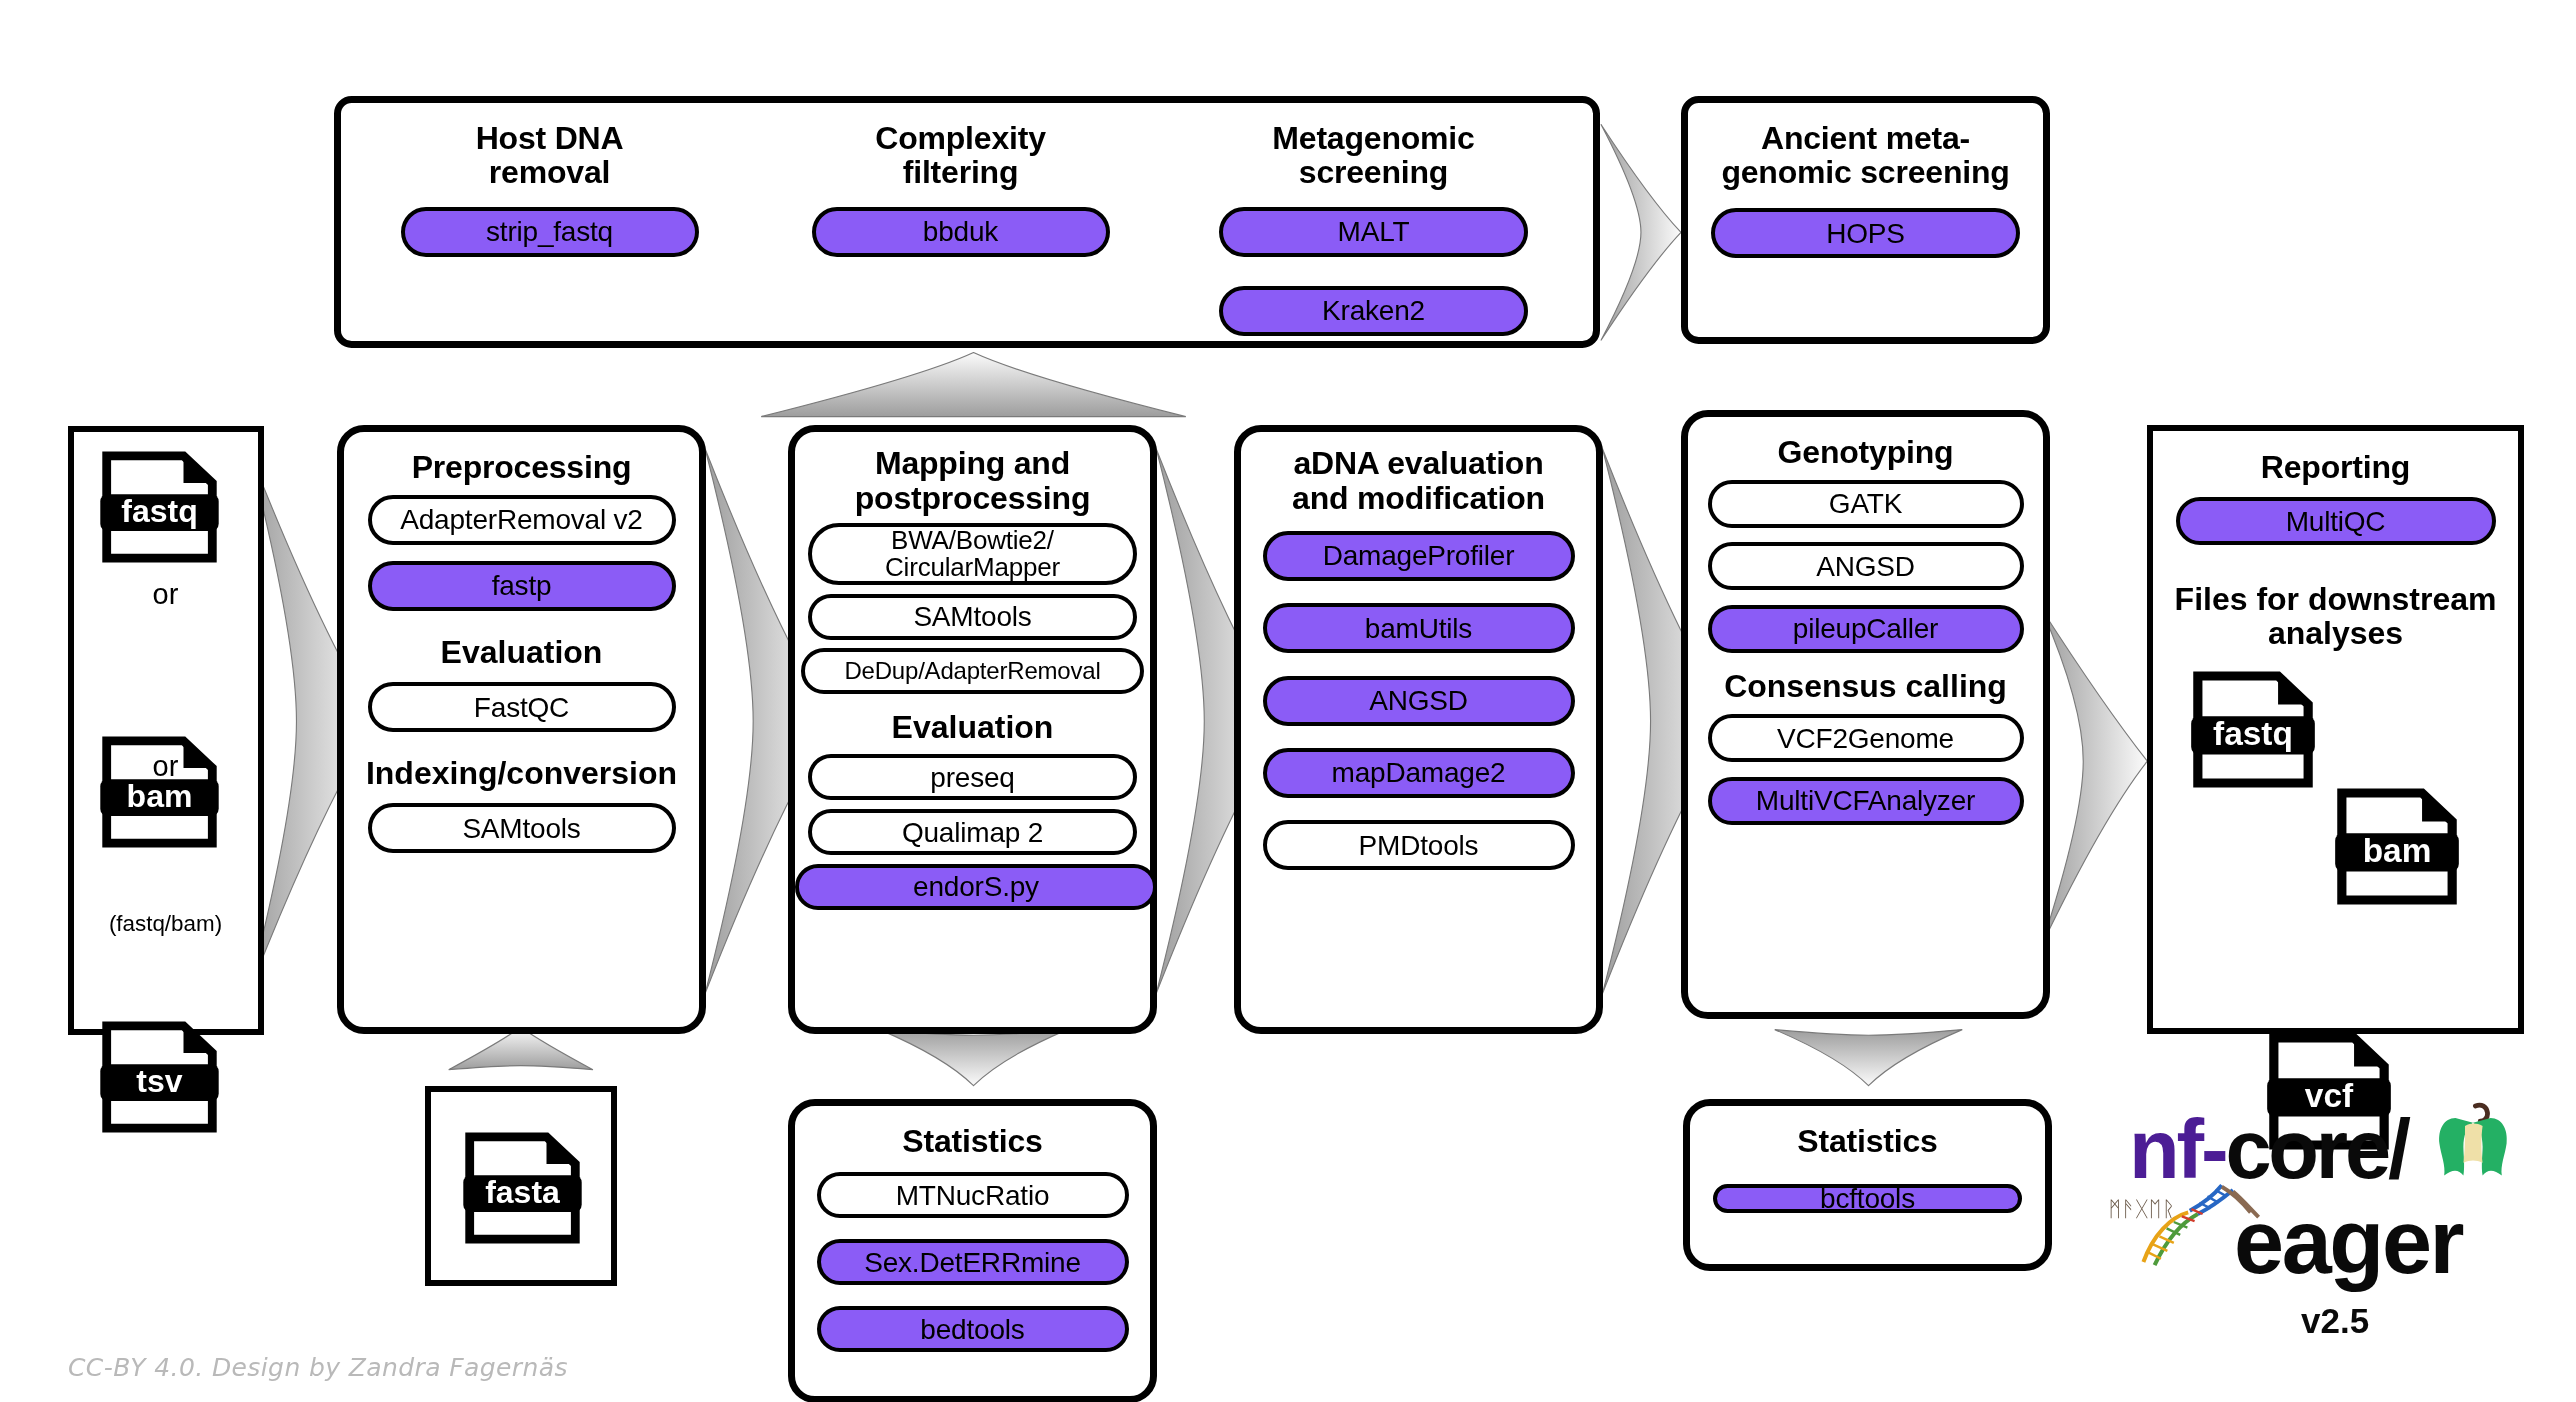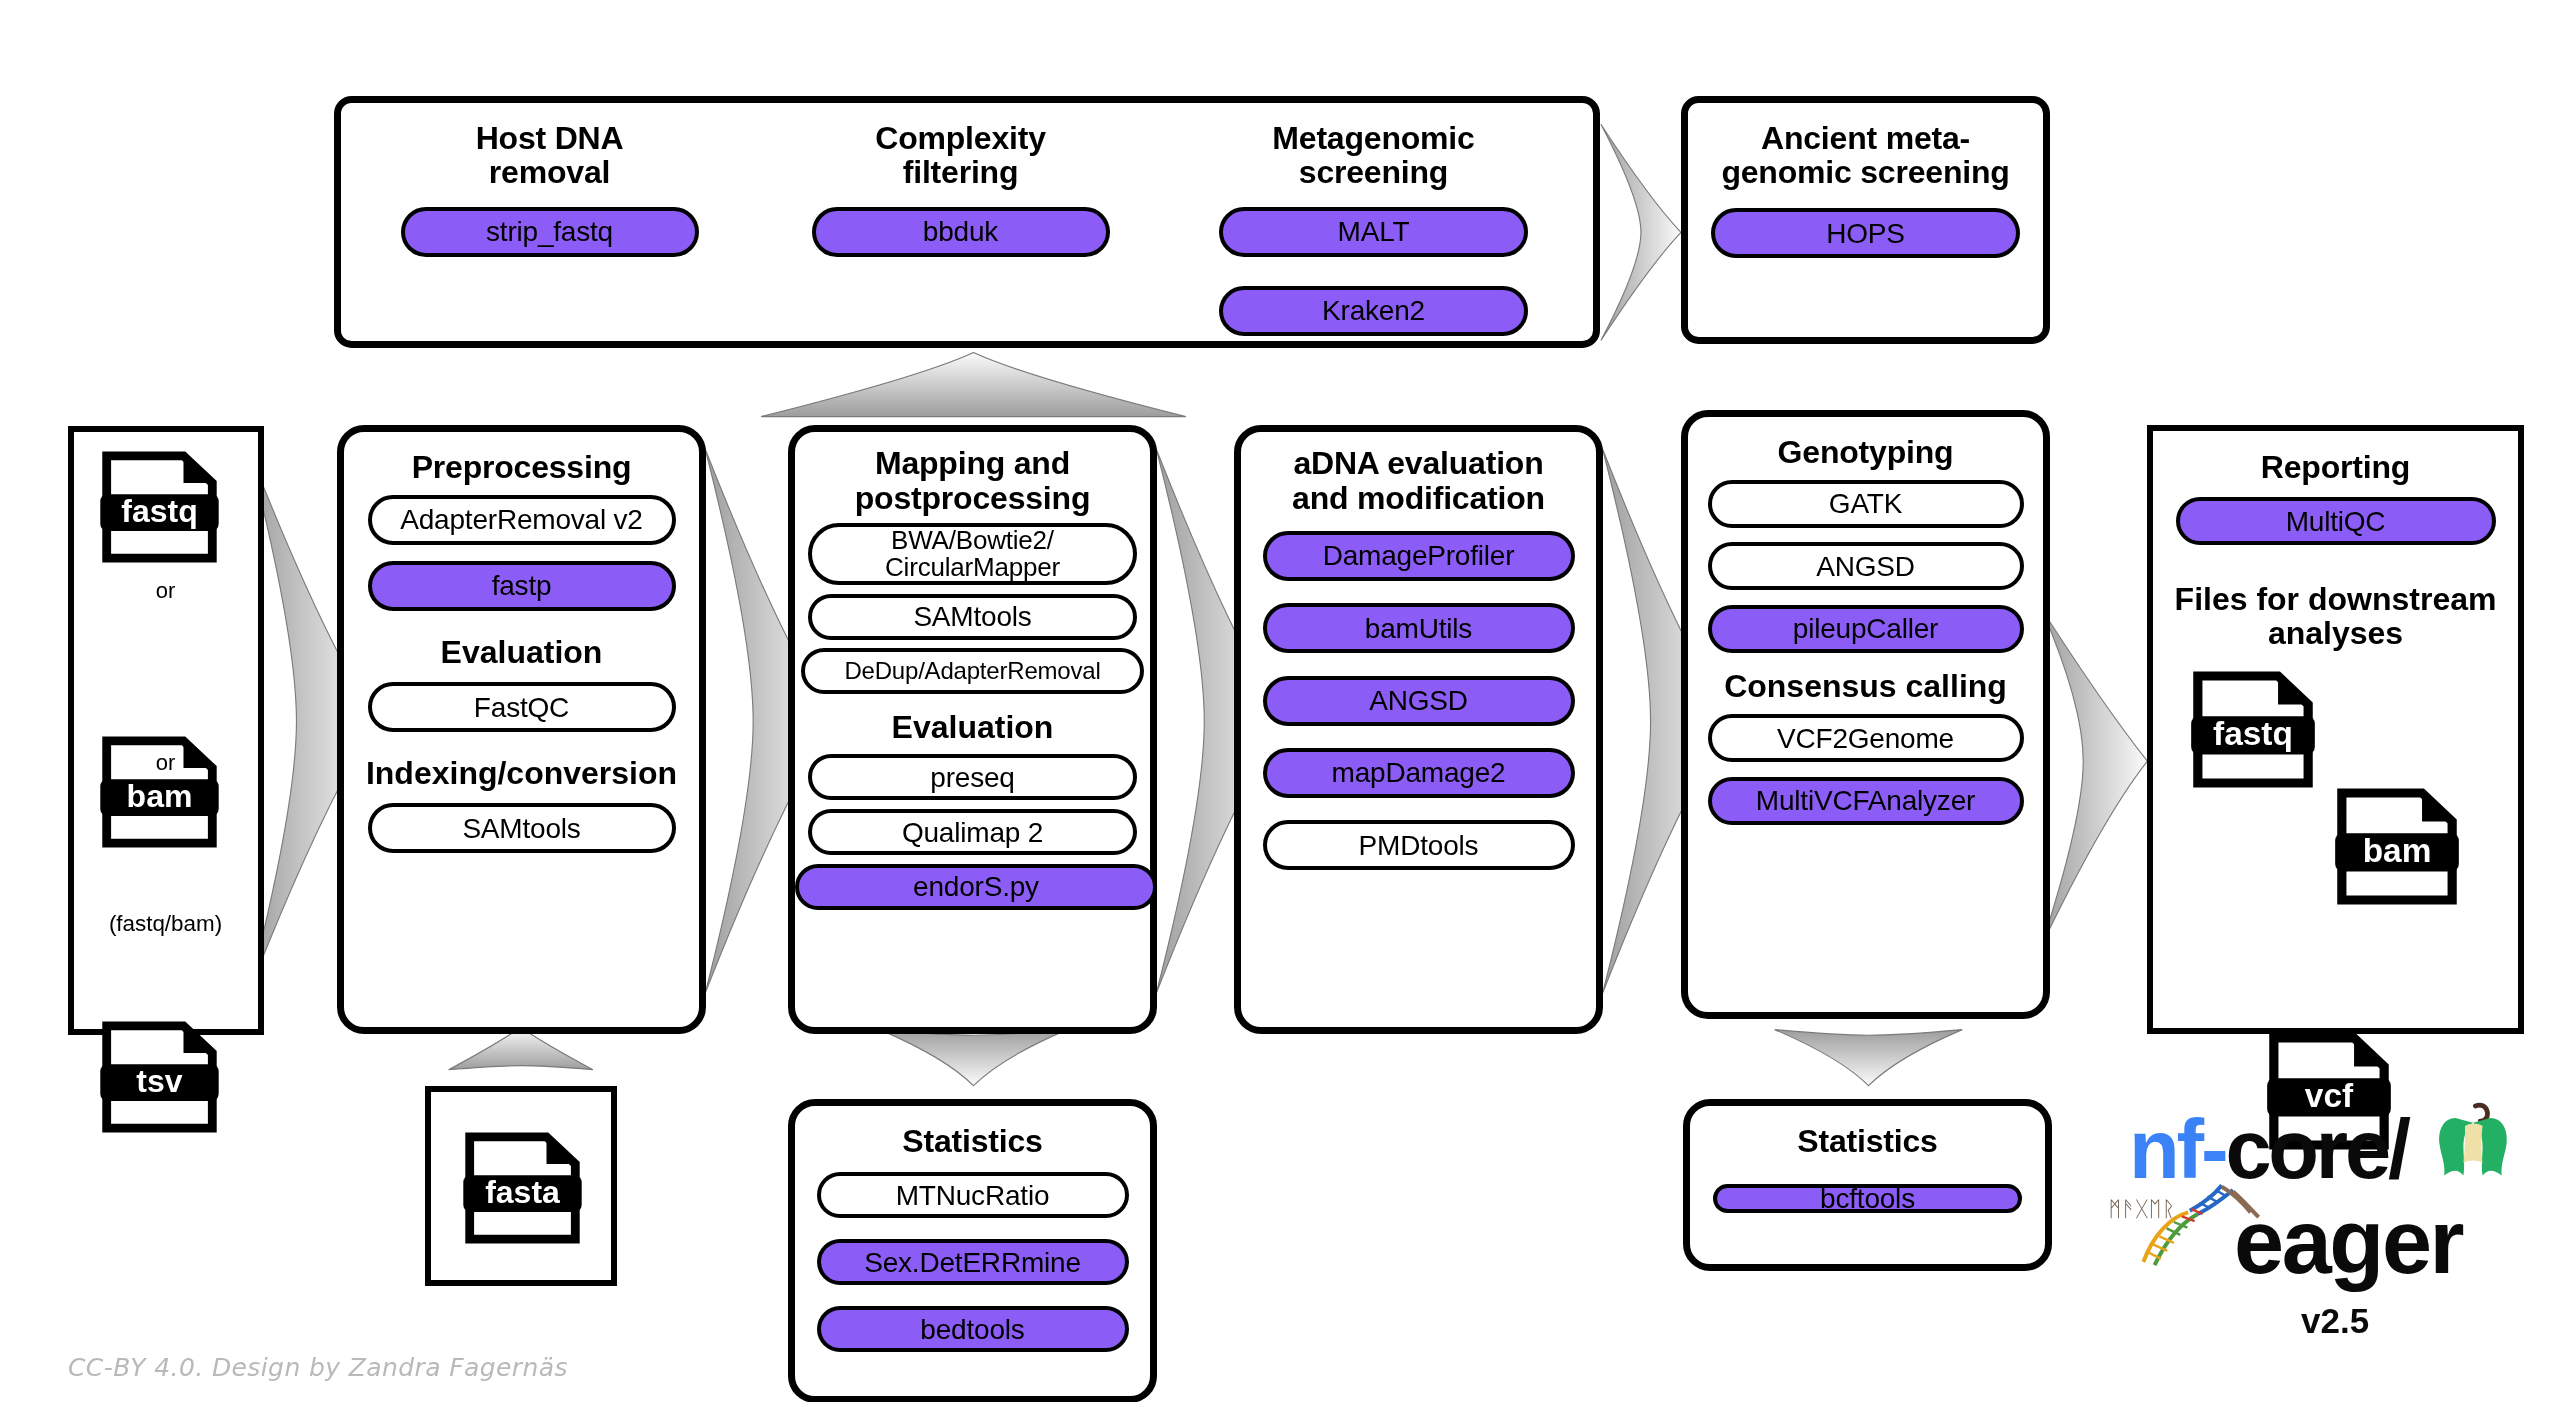--- a/index.html
+++ b/index.html
@@ -41,39 +41,39 @@
   }
   .pill.green{background:#8b5cf6;}
   .pill.sm{font-size:26px;}
   .pill.xs{font-size:24px;}
 
   
   .fileicon{position:relative;}
   .fileicon svg{display:block;width:100%;height:100%;}
 
   .orword{
-    text-align:center;color:#000;font-size:22px;line-height:1;
+    text-align:center;color:#000;font-size:29px;line-height:1;
   }
   .paren{
     text-align:center;color:#000;font-size:22.4px;line-height:1;
   }
 
   
   .credit{
     color:#b9b9b9;font-style:italic;font-size:25px;
     font-family:"DejaVu Sans",sans-serif;letter-spacing:0.4px;
     white-space:nowrap;
   }
 
   
   .logo-line1{
     font-size:83px;font-weight:bold;letter-spacing:-3.2px;
     line-height:1;white-space:nowrap;
   }
-  .logo-nf{color:#3b82f6;margin-top:12px;}
+  .logo-nf{color:#4c1d95;margin-top:12px;}
   .logo-core{color:#0a0a0a;}
   .logo-line2{
     font-size:90px;font-weight:bold;letter-spacing:-2.4px;
     line-height:1;color:#0a0a0a;white-space:nowrap;
   }
   .logo-ver{
     font-size:35px;font-weight:bold;color:#0a0a0a;letter-spacing:0px;
   }
   .runes{
     font-family:"DejaVu Sans",sans-serif;font-size:21px;color:#6b5a4a;

